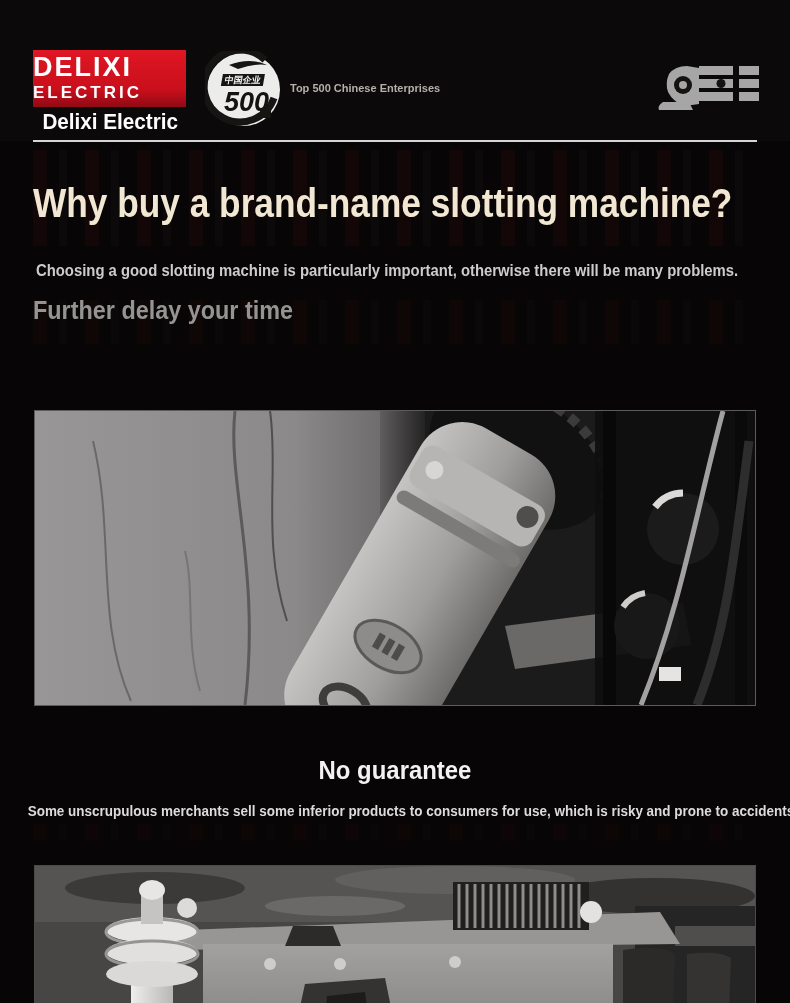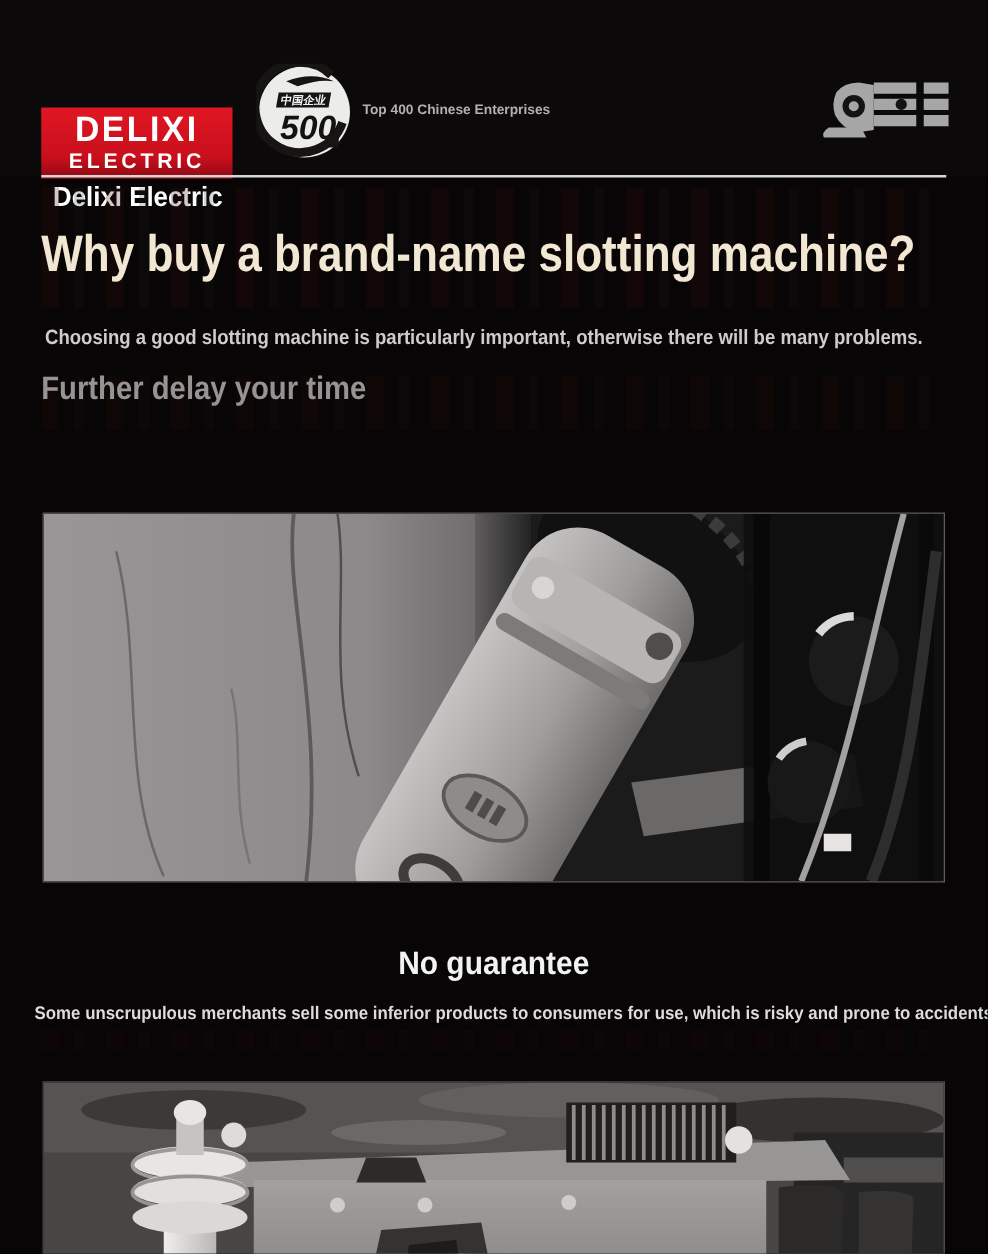--- a/index.html
+++ b/index.html
@@ -5,21 +5,21 @@
   * { margin:0; padding:0; box-sizing:border-box; }
   html,body { background:#000; }
   body { width:790px; height:1003px; position:relative; overflow:hidden;
          font-family:"Liberation Sans", sans-serif; }
   .page { position:absolute; inset:0; background:#070505; }
 
   
   .header { position:absolute; left:0; top:0; width:790px; height:141px; background:#0b0909; }
   .logo-block { position:absolute; left:33px; top:50px; width:170px; }
   .logo-red { width:153px; height:57px; background:linear-gradient(180deg,#e01623 0%,#c90f1c 70%,#8f0a14 100%);
-              display:flex; flex-direction:column; align-items:center; justify-content:center;margin-top:36px; }
+              display:flex; flex-direction:column; justify-content:center; }
   .logo-brand { color:#fff; font-weight:bold; font-size:27px; letter-spacing:2px; line-height:1;
                 transform:scaleY(1.05); }
   .logo-sub { color:#fff; font-weight:bold; font-size:17px; letter-spacing:3px; margin-top:2px; }
   .logo-caption { color:#fdfdfd; font-weight:bold; font-size:22px; margin-top:2px; padding-left:10px;
                   white-space:nowrap; transform:scaleX(.94); transform-origin:left; }
   .badge { position:absolute; left:205px; top:51px; width:77px; height:77px; }
   .badge-label { position:absolute; left:290px; top:82px; color:#b5b0ab; font-size:11px; font-weight:bold;
                  white-space:nowrap; }
   .grinder { position:absolute; left:655px; top:58px; width:104px; height:58px; }
   .divider { position:absolute; left:33px; top:140px; width:724px; height:2px; background:#d6d6d6; }
@@ -76,21 +76,21 @@
         <path d="M60,9 A36,36 0 1 0 69,47" fill="none" stroke="#171514" stroke-width="7"></path>
         <path d="M24,14 Q45,6 62,14 Q50,12 33,18 Z" fill="#171514"></path>
         <g transform="skewX(-10)">
           <rect x="22" y="23" width="42" height="12" fill="#171514"></rect>
           <text x="25" y="32.5" font-size="9" font-weight="bold" fill="#f5f5f5">中国企业</text>
         </g>
         <text x="19" y="60" font-size="27" font-weight="bold" font-style="italic" fill="#141312">500</text>
         <rect x="55" y="58" width="11" height="9" fill="#171514"></rect>
       </svg>
     </div>
-    <div class="badge-label">Top 400 Chinese Enterprises</div>
+    <div class="badge-label">Top 500 Chinese Enterprises</div>
 
     <div class="grinder">
       <svg viewBox="0 0 104 58">
         <g fill="#a6a6a6">
           <path d="M14,16 Q20,8 32,8 L44,10 L44,46 L30,48 Q18,44 13,34 Q10,25 14,16 Z"></path>
           <path d="M8,44 L34,44 L38,52 L4,52 Q2,48 8,44 Z"></path>
           <rect x="44" y="8" width="34" height="9"></rect>
           <rect x="44" y="21" width="34" height="9"></rect>
           <rect x="44" y="34" width="34" height="9"></rect>
           <rect x="84" y="8" width="20" height="9"></rect>

